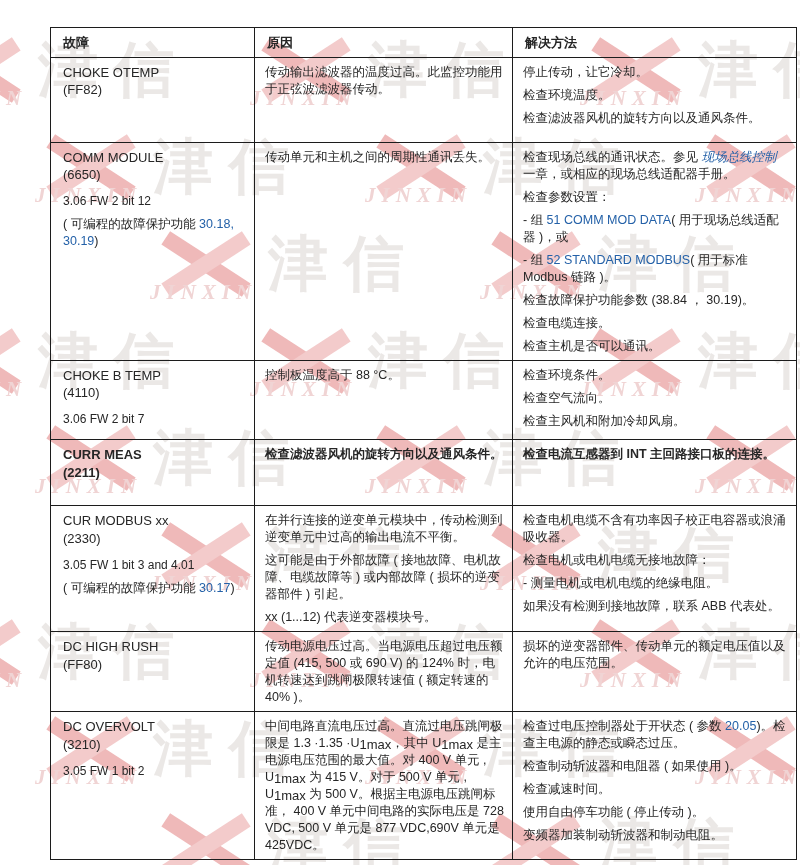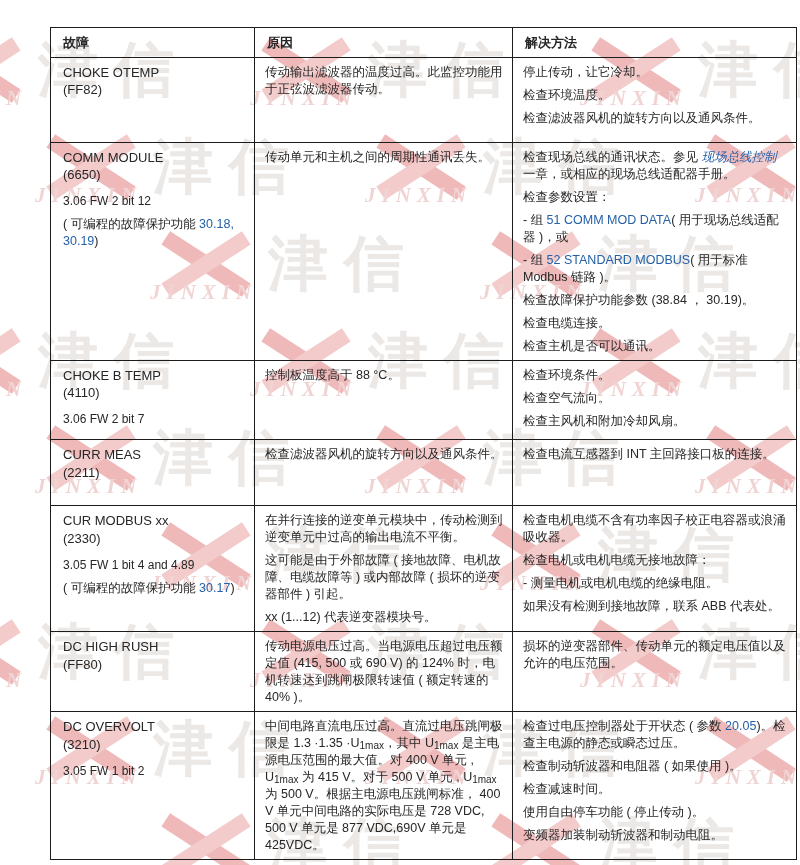--- a/index.html
+++ b/index.html
@@ -42,21 +42,21 @@
   .fault-table td{padding:6px 8px 5px 10px;}
   .fault-table td.fault{padding-left:12px;}
   .para{margin:0 0 6px 0;}
   .para:last-child{margin-bottom:0;}
   .para.tight{margin-bottom:0;}
   .para.gap{margin-bottom:9px;}
   .para.name{font-size:13px;}
   .para.fw{font-size:12px;margin-bottom:7px;}
   .blue{color:var(--link);}
   .blue-i{color:var(--link);font-style:italic;}
-  sub{font-size:10px;line-height:0;vertical-align:-2px;margin-top:40px;}
+  sub{font-size:13px;line-height:0;vertical-align:-2px;margin-top:40px;}
 </style>
 </head>
 <body>
 
 <div class="page">
   <div class="wm-layer">
       <div class="wm-tile" style="left: -70px; top: 40px;">
         <div class="wm-x">
           <i class="b1" style="background: rgb(239, 185, 185);"></i>
           <i class="b2" style="background: rgb(243, 203, 203);"></i>
@@ -302,37 +302,37 @@
           </td>
           <td class="cause">
             <div class="para"><span>控制板温度高于 88 °C。</span></div>
           </td>
           <td class="solution">
             <div class="para"><span>检查环境条件。</span></div>
             <div class="para"><span>检查空气流向。</span></div>
             <div class="para"><span>检查主风机和附加冷却风扇。</span></div>
           </td>
         </tr>
-        <tr style="height: 66px;">
+        <tr style="height: 66px; font-weight: bold;">
           <td class="fault">
             <div class="para name tight"><span>CURR MEAS</span></div>
             <div class="para name"><span>(2211)</span></div>
           </td>
           <td class="cause">
             <div class="para"><span>检查滤波器风机的旋转方向以及通风条件。</span></div>
           </td>
           <td class="solution">
             <div class="para"><span>检查电流互感器到 INT 主回路接口板的连接。</span></div>
           </td>
         </tr>
         <tr style="height: 124px;">
           <td class="fault">
             <div class="para name tight"><span>CUR MODBUS xx</span></div>
             <div class="para name gap"><span>(2330)</span></div>
-            <div class="para fw"><span>3.05 FW 1 bit 4 and 4.89</span></div>
+            <div class="para fw"><span>3.05 FW 1 bit 3 and 4.01</span></div>
             <div class="para"><span>( 可编程的故障保护功能 </span><span class="blue">30.17</span><span>)</span></div>
           </td>
           <td class="cause">
             <div class="para"><span>在并行连接的逆变单元模块中，传动检测到逆变单元中过高的输出电流不平衡。</span></div>
             <div class="para"><span>这可能是由于外部故障 ( 接地故障、电机故障、电缆故障等 ) 或内部故障 ( 损坏的逆变器部件 ) 引起。</span></div>
             <div class="para"><span>xx (1...12) 代表逆变器模块号。</span></div>
           </td>
           <td class="solution">
             <div class="para"><span>检查电机电缆不含有功率因子校正电容器或浪涌吸收器。</span></div>
             <div class="para"><span>检查电机或电机电缆无接地故障：</span></div>

